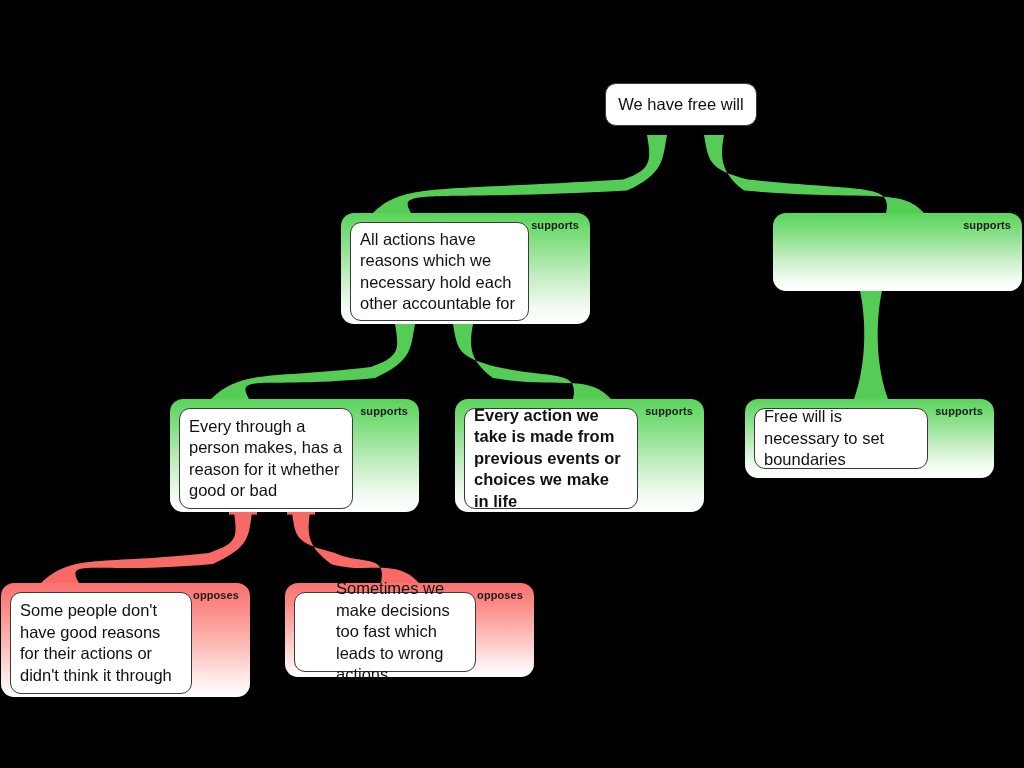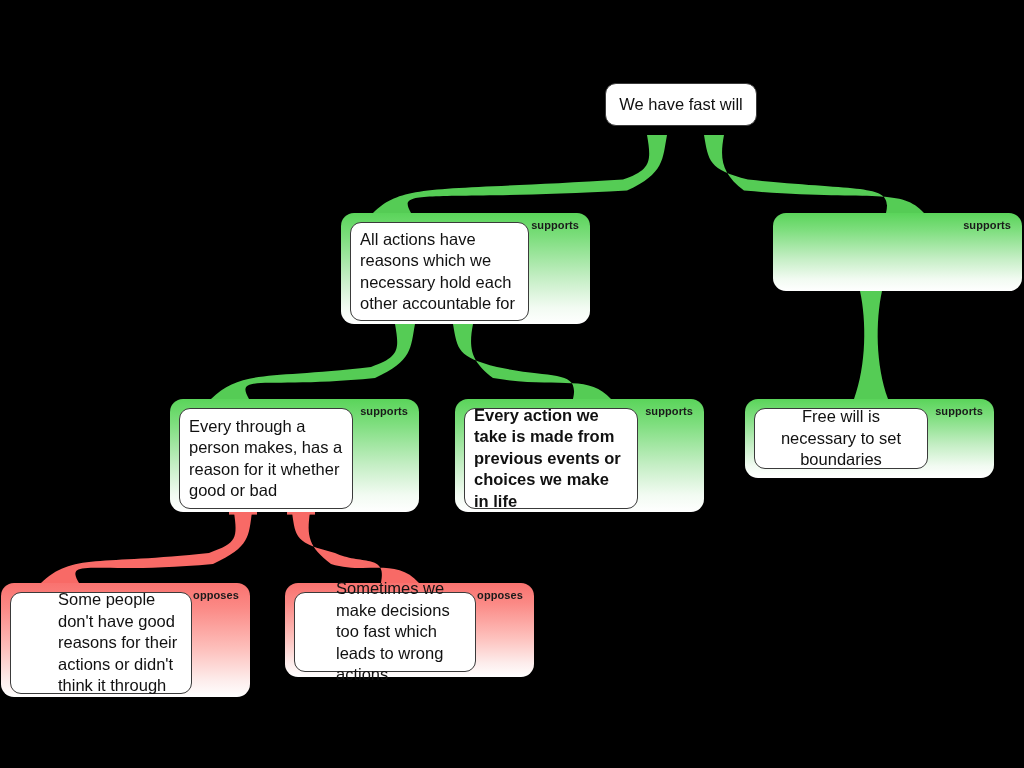--- a/index.html
+++ b/index.html
@@ -93,21 +93,21 @@
       <path d="M 395 324 C 399.5 350, 399.5 357, 371 367 C 270 379, 242 369, 211 399 L 249 399 C 234 373, 264 389, 375 378 C 412.5 361, 410.5 348, 415 324 Z" fill="#55cc55"></path>
       <path d="M 453 324 C 457.5 350, 457.5 357, 497 367 C 552 379, 580 369, 573 399 L 611 399 C 588 373, 558 389, 493 378 C 470.5 361, 468.5 348, 473 324 Z" fill="#55cc55"></path>
       <path d="M 860 291 C 866.5 321, 866.5 365, 854 399 L 888 399 C 875.5 365, 875.5 321, 882 291 Z" fill="#55cc55"></path>
       <path d="M 234 512 C 237.5 538, 237.5 542.92, 209 552.92 C 100 564.92, 72 553, 41 583 L 79 583 C 64 557, 94 574.92, 213 563.92 C 250.5 546.92, 248.5 536, 252 512 Z" fill="#f86a66"></path>
       <path d="M 292 512 C 295.5 538, 295.5 542.92, 335 552.92 C 360 564.92, 388 553, 381 583 L 419 583 C 396 557, 366 574.92, 331 563.92 C 308.5 546.92, 306.5 536, 310 512 Z" fill="#f86a66"></path>
       <path d="M 229 511.4 h 28 v 3.2 h -28 Z" fill="#f86a66"></path>
       <path d="M 287 511.4 h 28 v 3.2 h -28 Z" fill="#f86a66"></path>
     </svg>
 <div class="node " style="left: 596px; top: 74px; width: 170px; height: 61px; background: transparent;">
       <div class="card center" style="width: 152px; height: 43px; top: 9px;">
-        <div class="card-text">We have fast will</div>
+        <div class="card-text">We have free will</div>
       </div>
     </div>
     <div class="node supports" style="left: 341px; top: 213px; width: 249px; height: 111px;">
       <div class="badge">supports</div>
       <div class="card" style="width: 179px; height: 99px;">
         <div class="card-text">All actions have reasons which we necessary hold each other accountable for</div>
       </div>
     </div>
     <div class="node supports" style="left: 773px; top: 213px; width: 249px; height: 78px;">
       <div class="badge">supports</div>
@@ -119,27 +119,27 @@
       </div>
     </div>
     <div class="node supports" style="left: 455px; top: 399px; width: 249px; height: 113px;">
       <div class="badge">supports</div>
       <div class="card" style="width: 174px; height: 101px; font-weight: bold;">
         <div class="card-text">Every action we take is made from previous events or choices we make in life</div>
       </div>
     </div>
     <div class="node supports" style="left: 745px; top: 399px; width: 249px; height: 79px;">
       <div class="badge">supports</div>
-      <div class="card" style="width: 174px; height: 61px; text-align: center;">
+      <div class="card" style="width: 174px; height: 61px;">
         <div class="card-text">Free will is necessary to set boundaries</div>
       </div>
     </div>
     <div class="node opposes" style="left: 1px; top: 583px; width: 249px; height: 114px;">
       <div class="badge">opposes</div>
-      <div class="card" style="width: 182px; height: 102px; padding-left: 38px;">
+      <div class="card" style="width: 182px; height: 102px;">
         <div class="card-text">Some people don't have good reasons for their actions or didn't think it through</div>
       </div>
     </div>
     <div class="node opposes" style="left: 285px; top: 583px; width: 249px; height: 94px;">
       <div class="badge">opposes</div>
       <div class="card" style="width: 182px; height: 80px; padding-left: 32px;">
         <div class="card-text">Sometimes we make decisions too fast which leads to wrong actions</div>
       </div>
     </div>
   </div>

